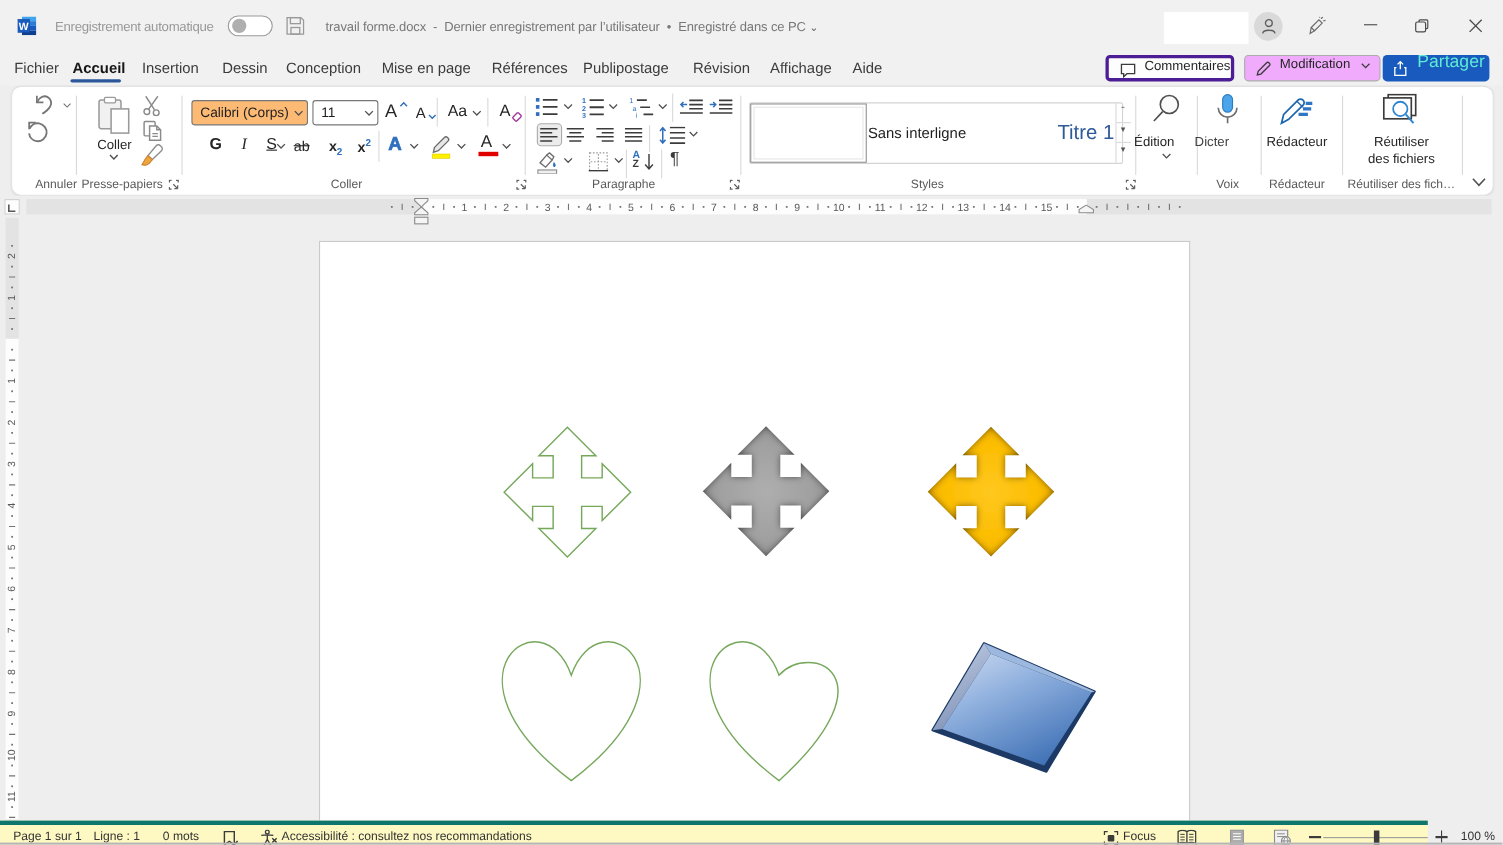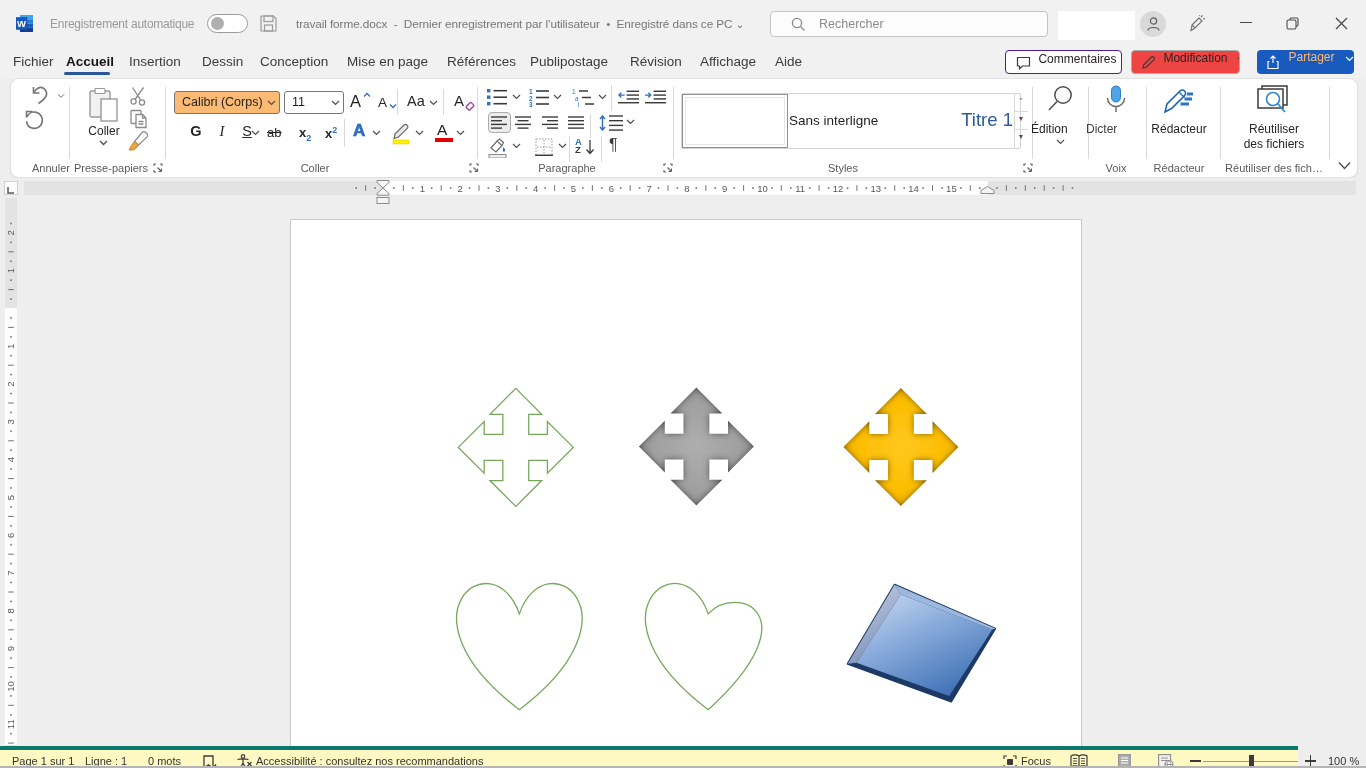--- a/index.html
+++ b/index.html
@@ -38,27 +38,20 @@
   </svg>
   <div class="abs" style="left:50px;top:17px;font-size:12px;color:#999;letter-spacing:-0.25px">Enregistrement automatique</div>
   <div class="abs" style="left:207px;top:14px;width:41px;height:19px;border:1px solid #9b9b9b;border-radius:10px;background:#fff"></div>
   <div class="abs" style="left:211px;top:17px;width:13px;height:13px;border-radius:50%;background:#afafaf"></div>
   <svg class="abs" style="left:260px;top:15px" width="17" height="17" viewBox="0 0 17 17" fill="none" stroke="#9a9a9a" stroke-width="1.2">
     <path d="M1 1 H13.5 L16 3.5 V16 H1 Z"></path>
       <rect x="4" y="1" width="9" height="5.5"></rect>
       <rect x="4.5" y="10" width="8" height="6"></rect>
   </svg>
   <div class="abs" style="left:296px;top:17px;font-size:11.8px;color:#777;letter-spacing:-0.1px">travail forme.docx&nbsp;&nbsp;-&nbsp;&nbsp;Dernier enregistrement par l’utilisateur&nbsp; •&nbsp; Enregistré dans ce PC <span style="font-size:10px;color:#666">⌄</span></div>
-  <div class="abs" style="left:770px;top:11px;width:278px;height:26px;border:1px solid #c3c3c3;border-radius:4px;background:#fcfcfc">
-     <svg class="abs" style="left:20px;top:5px" width="15" height="15" viewBox="0 0 15 15" fill="none" stroke="#8b8b8b" stroke-width="1.3">
-        <circle cx="6" cy="6" r="4.6"></circle>
-        <line x1="9.5" y1="9.5" x2="13.5" y2="13.5"></line>
-      </svg>
-     <div class="abs" style="left:48px;top:4.5px;font-size:12.5px;color:#8b8b8b">Rechercher</div>
-  </div>
   <div class="abs" style="left:1058px;top:11px;width:77px;height:29px;background:#fff"></div>
   <div class="abs" style="left:1140px;top:11px;width:26px;height:26px;border-radius:50%;background:#d9d9d9"></div>
   <svg class="abs" style="left:1146px;top:16px" width="15" height="16" viewBox="0 0 15 16" fill="none" stroke="#5c5c5c" stroke-width="1.2">
       <circle cx="7.5" cy="5" r="3.1"></circle>
       <path d="M2 14.5 C2 10.5 13 10.5 13 14.5"></path>
     </svg>
   <svg class="abs" style="left:1189px;top:15px" width="19" height="18" viewBox="0 0 19 18" fill="none" stroke="#6e6e6e" stroke-width="1.1">
     <path d="M3 10 L10 3 L13 6 L6 13 Z M3 10 L2 15.5 L6 13"></path>
       <line x1="12" y1="2" x2="13.5" y2="0.5"></line>
       <line x1="14" y1="4" x2="16" y2="3.5"></line>
@@ -80,41 +73,41 @@
   <div class="abs" style="left:64px;top:24px;width:46px;height:3px;background:#2b579a;border-radius:2px"></div>
   <div class="tab" style="left:129px">Insertion</div>
   <div class="tab" style="left:202px">Dessin</div>
   <div class="tab" style="left:260px">Conception</div>
   <div class="tab" style="left:347px">Mise en page</div>
   <div class="tab" style="left:447px">Références</div>
   <div class="tab" style="left:530px">Publipostage</div>
   <div class="tab" style="left:630px">Révision</div>
   <div class="tab" style="left:700px">Affichage</div>
   <div class="tab" style="left:775px">Aide</div>
-  <div class="abs" style="left:1005px;top:2px;width:117px;height:24px;border:1px solid #4c1d95;border-radius:4px;background:#fdfdfd;white-space:nowrap;overflow:hidden">
+  <div class="abs" style="left:1005px;top:2px;width:117px;height:24px;border:3px solid #4c1d95;border-radius:4px;background:#fdfdfd;white-space:nowrap;overflow:hidden">
     <svg class="ic" style="margin:4px 0 0 10px" width="15" height="14" viewBox="0 0 15 14" fill="none" stroke="#3b3b3b" stroke-width="1.2">
         <path d="M1.5 1.5 H13.5 V10 H6.5 L3.5 12.8 V10 H1.5 Z"></path>
       </svg>
     <span style="font-size:12px;color:#262626;position:relative;top:-2.5px;margin-left:3px">Commentaires</span>
   </div>
-  <div class="abs" style="left:1131px;top:2px;width:109px;height:24px;border:1px solid #ababab;border-radius:4px;background:#ef4444;white-space:nowrap;overflow:hidden">
+  <div class="abs" style="left:1131px;top:2px;width:124px;height:24px;border:1px solid #ababab;border-radius:4px;background:#f0abfc;white-space:nowrap;overflow:hidden">
     <svg class="ic" style="margin:4px 0 0 9px" width="15" height="15" viewBox="0 0 15 15" fill="none" stroke="#3b3b3b" stroke-width="1.2">
         <path d="M2 13 L2.8 9.8 L10.5 2 a1.4 1.4 0 0 1 2 0 l0.6 0.6 a1.4 1.4 0 0 1 0 2 L5.3 12.3 Z"></path>
       </svg>
     <span style="font-size:12px;color:#262626;position:relative;top:-3px;margin-left:3px">Modification</span>
     <svg class="ic" style="margin-left:5px;margin-bottom:1px" width="9" height="6" viewBox="0 0 9 6" fill="none" stroke="#3f3f3f" stroke-width="1.2">
         <path d="M1 1 L4.5 4.5 L8 1"></path>
       </svg>
   </div>
   <div class="abs" style="left:1257px;top:2px;width:97px;height:24px;border-radius:4px;background:#185abd;white-space:nowrap;overflow:hidden">
     <svg class="ic" style="margin:4.5px 0 0 9px" width="15" height="15" viewBox="0 0 15 15" fill="none" stroke="#fff" stroke-width="1.2">
         <path d="M7 1.5 L7 8 M4.5 3.5 L7 1 L9.5 3.5"></path>
         <path d="M3.5 6.5 H2 V13.5 H12 V6.5 H10.5"></path>
       </svg>
-    <span style="font-size:12px;color:#fdba74;position:relative;top:-3px;margin-left:3px">Partager</span>
+    <span style="font-size:16px;color:#5eead4;position:relative;top:-3px;margin-left:3px">Partager</span>
     <svg class="ic" style="margin-left:6px;margin-bottom:1px" width="9" height="6" viewBox="0 0 9 6" fill="none" stroke="#fff" stroke-width="1.2">
         <path d="M1 1 L4.5 4.5 L8 1"></path>
       </svg>
   </div>
 </div>
 <div id="ribboncard">
   <svg class="abs" style="left:11px;top:7px" width="28" height="18" viewBox="0 0 28 18" fill="none" stroke="#767676" stroke-width="1.7">
       <path d="M11.5 1 V7 H17.5" stroke-width="1.6"></path>
       <path d="M12 6.5 C13.5 2.5 18 0.5 21 2 C24.5 3.8 25.5 8 23.5 11 C22 13.5 19.5 15.5 16.5 17.5"></path>
     </svg>

